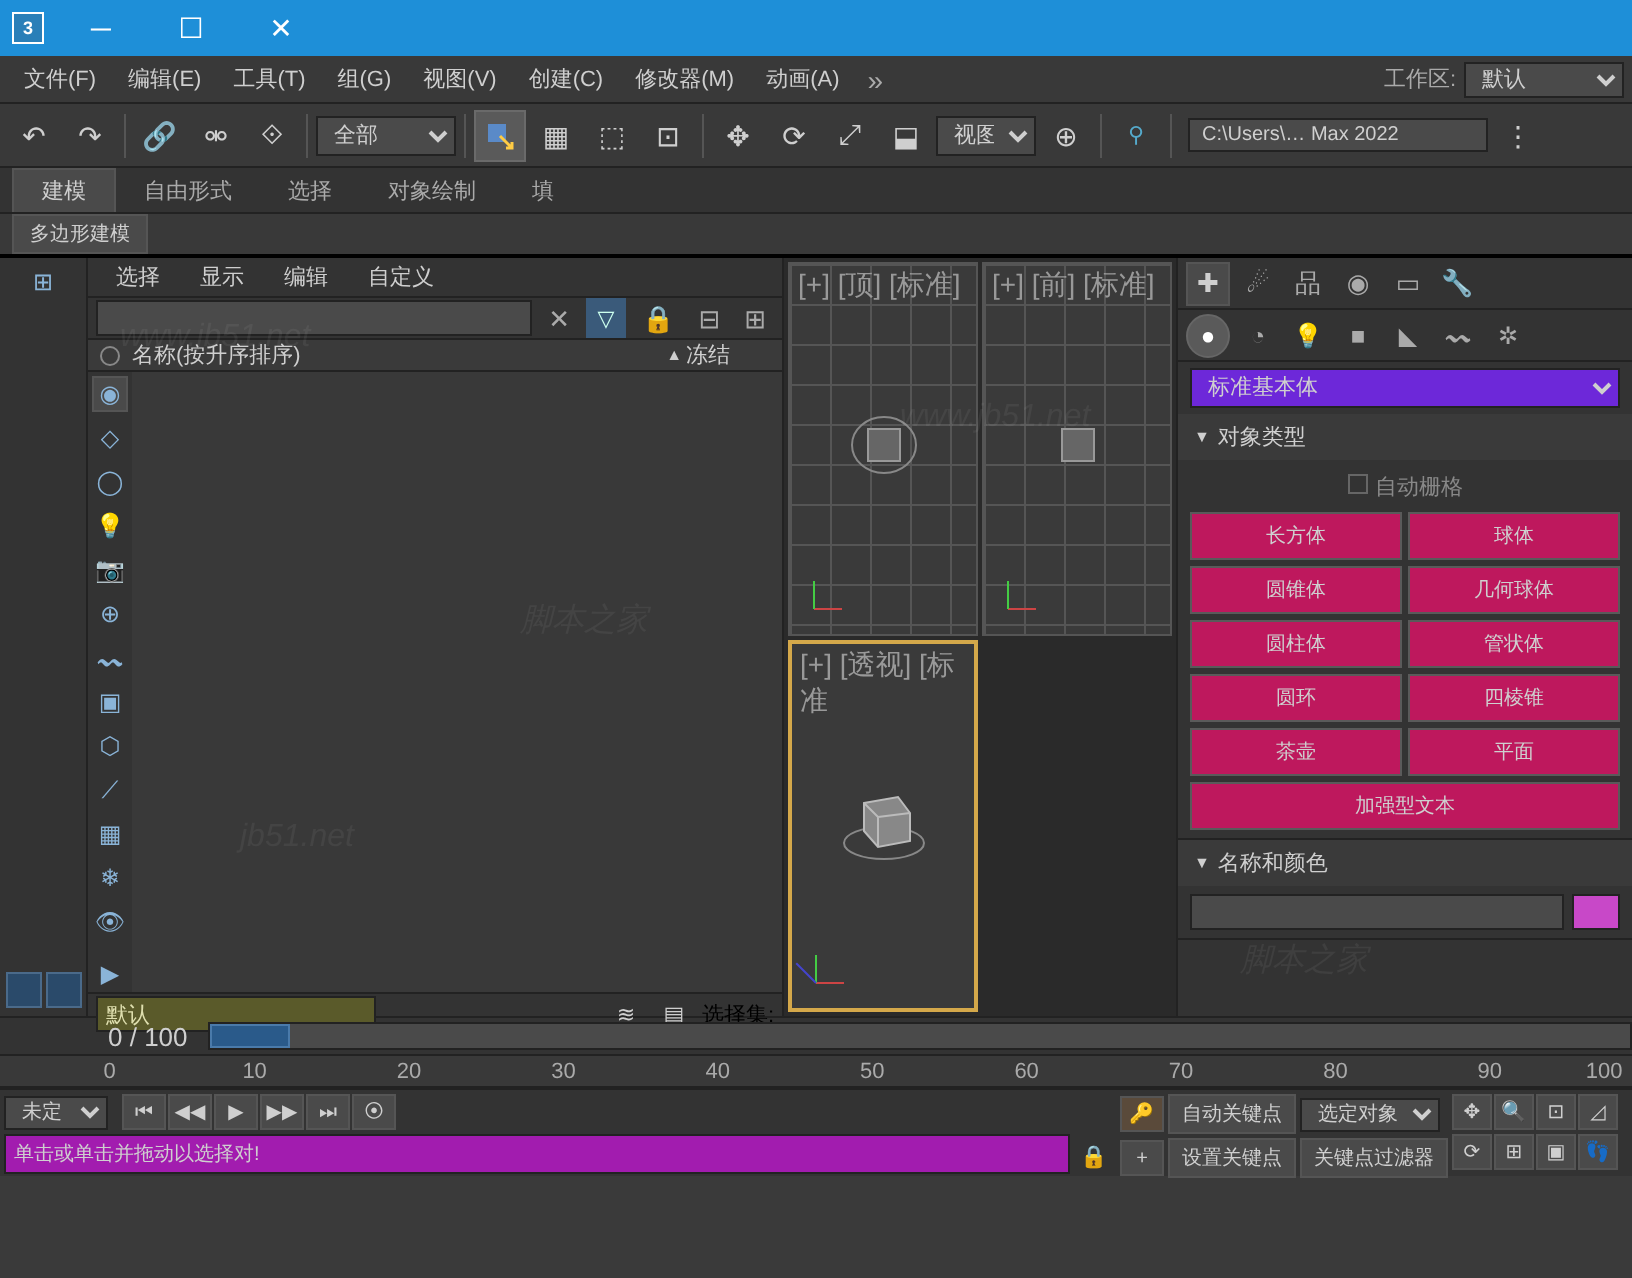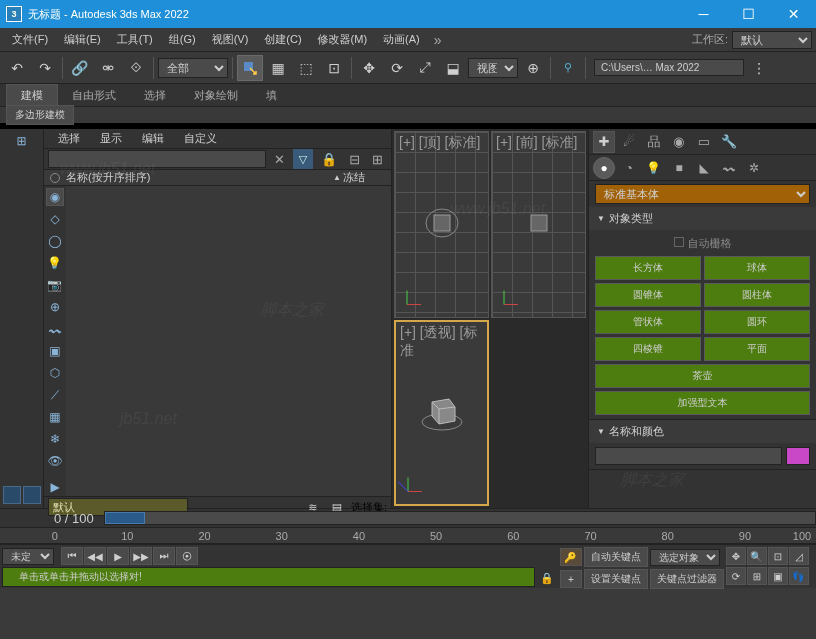--- a/index.html
+++ b/index.html
@@ -18,21 +18,21 @@
 .toolbar{height:32px;background:#393939;display:flex;align-items:center;padding:0 4px;border-bottom:1px solid #222;gap:2px}
 .tbtn{width:26px;height:26px;display:flex;align-items:center;justify-content:center;color:#cfcfcf;border:1px solid transparent;font-size:14px}
 .tbtn.active{background:#5a5a5a;border-color:#6a6a6a}
 .tbtn svg{width:16px;height:16px}
 .tsep{width:1px;height:22px;background:#555;margin:0 2px}
 .toolbar select{background:#4a4a4a;color:#cfcfcf;border:1px solid #222;padding:2px 4px;font-size:11px;width:70px}
 .toolbar .path{background:#4a4a4a;color:#cfcfcf;border:1px solid #222;padding:2px 6px;font-size:10px;width:150px;margin-left:4px}
 .ribbon{height:23px;background:#333;display:flex;align-items:center;padding:0 6px;border-bottom:1px solid #222}
 .rtab{padding:3px 14px;color:#aaa;cursor:default}
 .rtab.active{background:#4a4a4a;color:#cfcfcf;border:1px solid #555;border-bottom:none}
-.subribbon{height:22px;background:#393939;display:flex;align-items:center;padding:0 6px;border-bottom:6px solid #000000}
+.subribbon{height:22px;background:#393939;display:flex;align-items:center;padding:0 6px;border-bottom:2px solid #000000}
 .subtab{padding:2px 8px;color:#cfcfcf;background:#4a4a4a;border:1px solid #555;font-size:10px}
 .main{display:flex;height:379px}
 .leftcol{width:44px;background:#333;border-right:1px solid #222;display:flex;flex-direction:column;align-items:center;padding-top:2px;gap:2px}
 .leftcol .lbtn{width:20px;height:20px;display:flex;align-items:center;justify-content:center;color:#8ab4d8;font-size:12px}
 .leftcol .lsplit{display:flex;gap:2px;margin-top:auto;margin-bottom:4px}
 .leftcol .lsbtn{width:18px;height:18px;background:#2a4a6a;border:1px solid #4a6a8a}
 .scenepanel{width:348px;background:#333;border-right:1px solid #222;display:flex;flex-direction:column}
 .sp-tabs{height:24px;display:flex;align-items:center;padding:0 10px;gap:12px;color:#cfcfcf;border-bottom:1px solid #222}
 .sp-tab{padding:2px 4px;cursor:default}
 .sp-search{height:26px;display:flex;align-items:center;padding:0 4px;gap:4px;border-bottom:1px solid #222}
@@ -64,64 +64,63 @@
 .vp-axes .ax.z{background:#44c;transform:rotate(-135deg)}
 .vp-obj{position:absolute;top:50%;left:50%;transform:translate(-50%,-50%)}
 .cmdpanel{flex:1;background:#333;border-left:1px solid #222;display:flex;flex-direction:column}
 .cmd-tabs{height:26px;display:flex;align-items:center;padding:0 4px;gap:3px;border-bottom:1px solid #222}
 .cmd-tab{width:22px;height:22px;display:flex;align-items:center;justify-content:center;color:#aaa;border:1px solid transparent;font-size:13px}
 .cmd-tab.active{background:#4a4a4a;border-color:#555;color:#cfcfcf}
 .cmd-sub{height:26px;display:flex;align-items:center;padding:0 4px;gap:3px;border-bottom:1px solid #222}
 .cmd-sub .cs{width:22px;height:22px;display:flex;align-items:center;justify-content:center;color:#aaa;border:1px solid transparent;font-size:12px}
 .cmd-sub .cs.active{background:#5a5a5a;border-color:#666;color:#fff;border-radius:50%}
 .cmd-drop{padding:3px 6px}
-.cmd-drop select{width:100%;background:#a16207;color:#cfcfcf;border:1px solid #222;padding:2px 4px;font-size:11px}
+.cmd-drop select{width:100%;background:#6d28d9;color:#cfcfcf;border:1px solid #222;padding:2px 4px;font-size:11px}
 .rollout{border-bottom:1px solid #222}
 .ro-hdr{padding:4px 8px;color:#cfcfcf;background:#3a3a3a;display:flex;align-items:center;gap:4px}
 .ro-hdr .arr{font-size:8px}
 .ro-body{padding:4px 6px;display:flex;flex-wrap:wrap;gap:3px}
 .ro-body .chk{width:100%;text-align:center;color:#888;padding:2px}
-.objbtn{flex:1 1 calc(50% - 2px);background:#4d7c0f;border:1px solid #5a5a5a;color:#cfcfcf;padding:4px 2px;text-align:center;font-size:10px;cursor:default}
+.objbtn{flex:1 1 calc(50% - 2px);background:#be185d;border:1px solid #5a5a5a;color:#cfcfcf;padding:4px 2px;text-align:center;font-size:10px;cursor:default}
 .objbtn.full{flex:1 1 100%}
 .ro-color{display:flex;align-items:center;padding:4px 6px;gap:4px}
 .ro-color input{flex:1;background:#4a4a4a;border:1px solid #222;color:#cfcfcf;padding:2px 4px;font-size:11px}
 .ro-color .swatch{width:24px;height:18px;background:#c848c8;border:1px solid #222}
 .timeline{height:20px;background:#333;display:flex;align-items:center;border-top:1px solid #222;border-bottom:1px solid #222}
 .timeline .frame{padding:0 10px;color:#cfcfcf;font-size:13px}
 .timeline .track{flex:1;height:14px;background:#4a4a4a;border:1px solid #222;position:relative}
 .timeline .track .thumb{position:absolute;left:0;top:0;width:40px;height:100%;background:#2a5a8a;border:1px solid #4a7aaa}
 .ruler{height:16px;background:#393939;display:flex;position:relative;border-bottom:1px solid #222;color:#aaa;font-size:9px}
 .ruler .tick{position:absolute;top:2px}
 .bottom{height:44px;background:#333;display:flex;border-top:1px solid #222}
 .bl-left{width:122px;display:flex;flex-direction:column;padding:2px;gap:2px}
 .bl-left .pink{height:18px;background:#d89ab0;border:1px solid #888}
 .bl-left .script{height:18px;background:#cfcfcf;color:#333;padding:2px 4px;font-size:10px;border:1px solid #888;overflow:hidden}
 .bl-mid{flex:1;display:flex;flex-direction:column;padding:2px;gap:2px}
 .bl-mid .row{display:flex;gap:3px;align-items:flex-end}
 .bl-mid select{background:#4a4a4a;color:#cfcfcf;border:1px solid #222;padding:1px 4px;font-size:10px;width:52px}
-.bl-mid .prompt{flex:1;background:#4d7c0f;border:1px solid #222;color:#cfcfcf;padding:2px 16px;font-size:10px}
+.bl-mid .prompt{flex:1;background:#a21caf;border:1px solid #222;color:#cfcfcf;padding:2px 4px;font-size:10px}
 .bl-mid .lock{width:18px;height:18px;display:flex;align-items:center;justify-content:center;color:#aaa}
 .playback{display:flex;gap:1px;margin-left:4px}
 .pbtn{width:22px;height:18px;background:#4a4a4a;border:1px solid #555;display:flex;align-items:center;justify-content:center;color:#cfcfcf;font-size:10px}
 .bl-right{display:flex;padding:2px;gap:2px}
 .br-col{display:flex;flex-direction:column;gap:2px}
 .br-col .brow{display:flex;gap:2px;align-items:center}
 .autokey{background:#4a4a4a;border:1px solid #555;color:#cfcfcf;padding:2px 6px;font-size:10px}
 .bl-right select{background:#4a4a4a;color:#cfcfcf;border:1px solid #222;padding:1px 4px;font-size:10px;width:70px}
 .navbtns{display:flex;flex-wrap:wrap;width:88px;gap:1px}
 .navbtn{width:20px;height:18px;background:#4a4a4a;border:1px solid #555;display:flex;align-items:center;justify-content:center;color:#cfcfcf;font-size:10px}
 .cyan{color:#5ac}
 .watermark{position:absolute;color:rgba(200,200,200,.08);font-size:16px;pointer-events:none;font-style:italic}
 </style>
 </head>
 <body>
 
 <div class="titlebar">
   <div class="icon">3</div>
-  <div class="title">无标题 - Autodesk 3ds Max 2022</div>
   <div class="sysbtns">
     <div class="sysbtn">─</div>
     <div class="sysbtn">☐</div>
     <div class="sysbtn">✕</div>
   </div>
 </div>
 
 <div class="menubar">
   <div class="menuitem">文件(F)</div>
   <div class="menuitem">编辑(E)</div>
@@ -304,26 +303,27 @@
     <div class="rollout">
       <div class="ro-hdr">
           <span class="arr">▼</span>
           <span>对象类型</span>
         </div>
       <div class="ro-body">
         <div class="chk"><span style="display:inline-block;width:10px;height:10px;border:1px solid #666;margin-right:4px"></span><span>自动栅格</span></div>
         <div class="objbtn">长方体</div>
         <div class="objbtn">球体</div>
         <div class="objbtn">圆锥体</div>
+        <div class="objbtn">几何球体</div>
         <div class="objbtn">圆柱体</div>
         <div class="objbtn">管状体</div>
         <div class="objbtn">圆环</div>
         <div class="objbtn">四棱锥</div>
+        <div class="objbtn">茶壶</div>
         <div class="objbtn">平面</div>
-        <div class="objbtn">茶壶</div>
         <div class="objbtn full">加强型文本</div>
       </div>
     </div>
     <div class="rollout">
       <div class="ro-hdr">
           <span class="arr">▼</span>
           <span>名称和颜色</span>
         </div>
       <div class="ro-color">
         <input value="" style="">

